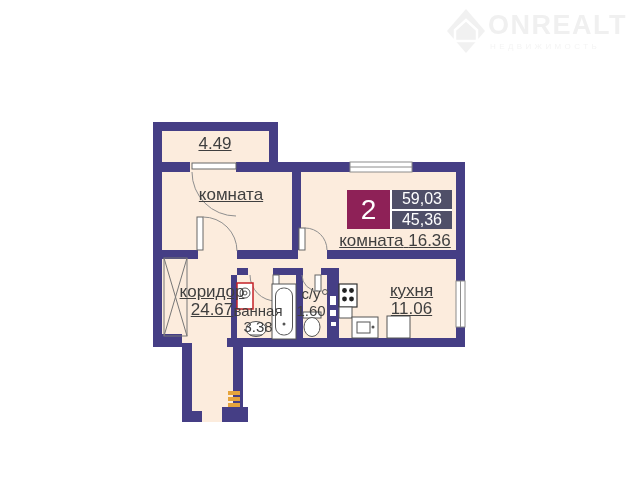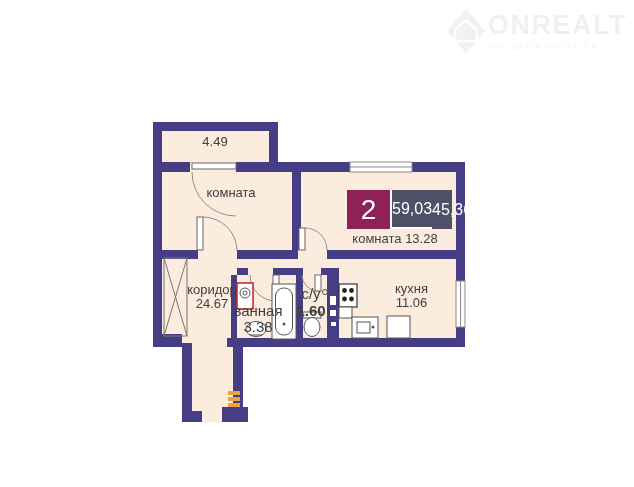--- a/index.html
+++ b/index.html
@@ -5,34 +5,34 @@
   html,body{margin:0;padding:0;background:#ffffff;}
   #canvas{
     position:relative;width:634px;height:487px;background:#ffffff;overflow:hidden;
     font-family:"Liberation Sans", sans-serif;
   }
   #plan-svg{position:absolute;left:0;top:0;}
   .lbl{
     position:absolute;color:#3f3f3f;text-align:center;line-height:1.05;
     font-family:"Liberation Sans", sans-serif;white-space:nowrap;
   }
-  .lbl-big{font-size:13px;}
+  .lbl-big{font-size:17px;text-decoration:underline;}
   .lbl-small{font-size:15px;}
   
   #badge{
     position:absolute;left:347px;top:190px;display:flex;background:#ffffff;
   }
   #badge .b-left{
     width:43px;height:39px;background:#8e2157;color:#ffffff;
     display:flex;align-items:center;justify-content:center;
     font-size:28px;margin-right:2px;
   }
   #badge .b-right{
     width:60px;height:39px;background:#4f4f68;color:#ffffff;
-    display:flex;flex-direction:row;
+    display:flex;flex-direction:column;
   }
   #badge .b-right div{
     flex:1;display:flex;align-items:center;justify-content:center;font-size:16px;
   }
   #badge .b-right .b-top{border-bottom:2px solid #ffffff;}
   
   #logo{position:absolute;left:446px;top:8px;width:180px;height:50px;}
   #logo-icon{position:absolute;left:0;top:0;}
   #logo-brand{
     position:absolute;left:42px;top:2px;font-size:27px;font-weight:bold;
@@ -179,35 +179,35 @@
   </svg>
 
   <div class="lbl lbl-big" style="left:175px;top:135px;width:80px;">4.49</div>
 
   <div class="lbl lbl-big" style="left:171px;top:186px;width:120px;">
     <div>комната</div>
   </div>
 
   <div class="lbl lbl-big" style="left:330px;top:232px;width:130px;">
     <span>комната</span>
-    <span>13.28</span>
+    <span>16.36</span>
   </div>
 
   <div class="lbl lbl-big" style="left:168px;top:283px;width:88px;">
     <div>коридор</div>
     <div>24.67</div>
   </div>
 
   <div class="lbl lbl-small" style="left:228px;top:303px;width:60px;">
     <div>ванная</div>
     <div>3.38</div>
   </div>
 
   <div class="lbl lbl-small" style="left:294px;top:286px;width:34px;">с/у</div>
-  <div class="lbl lbl-small" style="left:292px;top:303px;width:38px;font-weight:bold;">1.60</div>
+  <div class="lbl lbl-small" style="left:292px;top:303px;width:38px;">1.60</div>
 
   <div class="lbl lbl-big" style="left:374px;top:282px;width:75px;">
     <div>кухня</div>
     <div>11.06</div>
   </div>
 
   <div id="badge">
     <div class="b-left">2</div>
     <div class="b-right">
       <div class="b-top">59,03</div>

